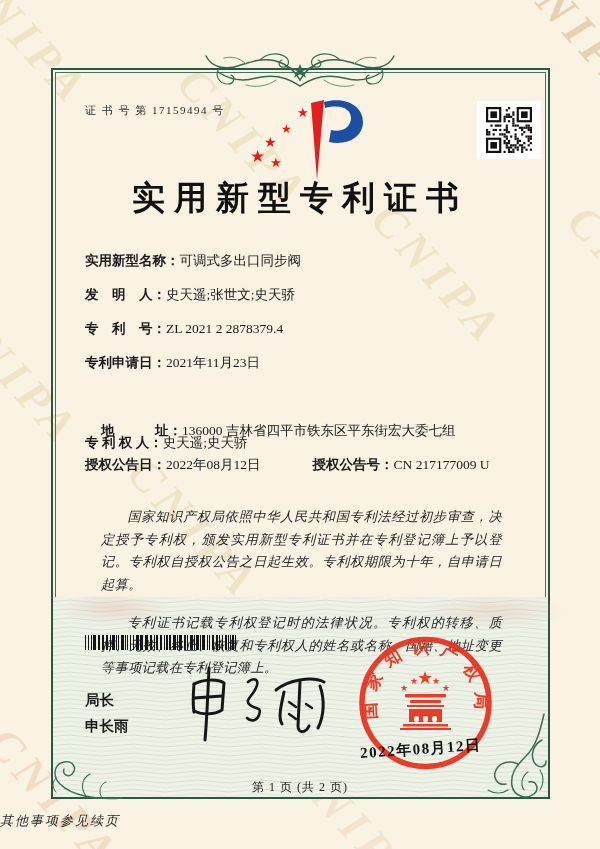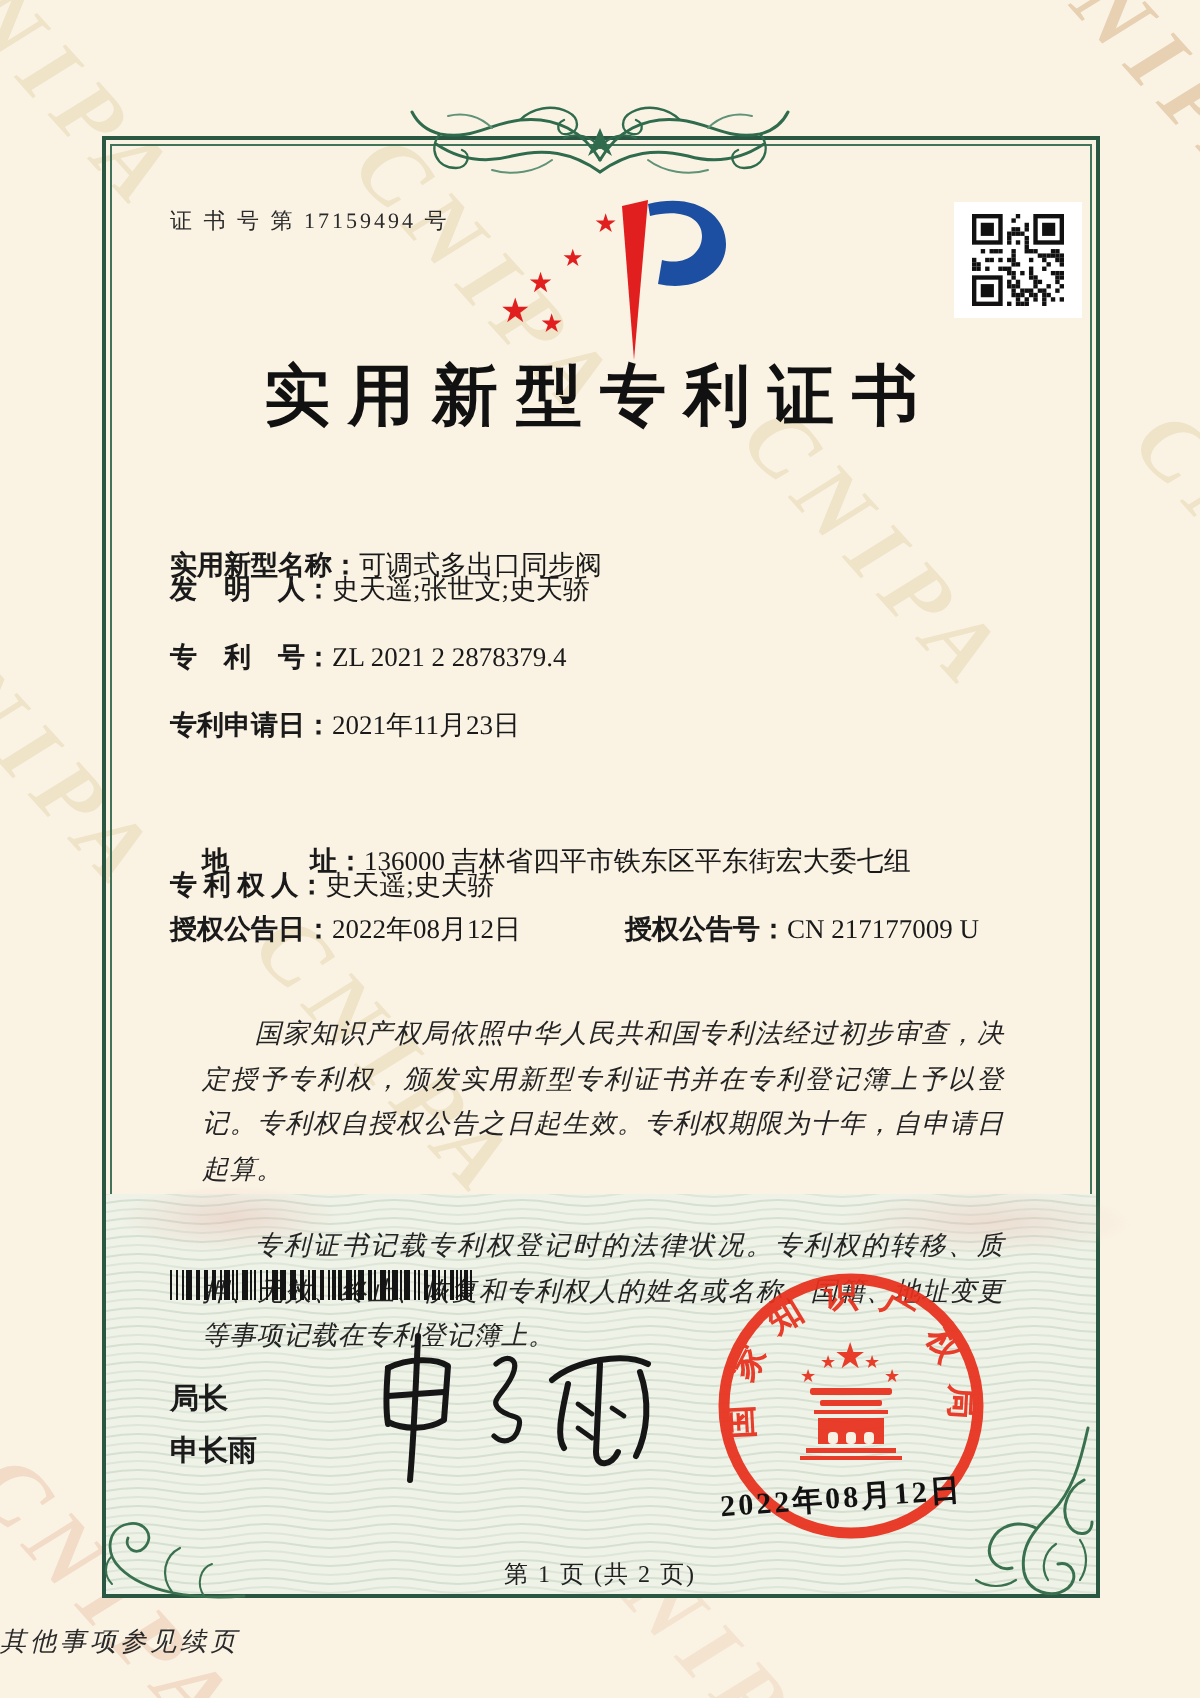--- a/index.html
+++ b/index.html
@@ -274,21 +274,21 @@
       <rect x="32.85714285714286" y="2.1904761904761907" width="10.952380952380953" height="10.952380952380953" fill="#ffffff"></rect>
       <rect x="35.04761904761905" y="4.380952380952381" width="6.571428571428572" height="6.571428571428572" fill="#111111"></rect>
       <rect x="0" y="30.66666666666667" width="15.333333333333336" height="15.333333333333336" fill="#111111"></rect>
       <rect x="2.1904761904761907" y="32.85714285714286" width="10.952380952380953" height="10.952380952380953" fill="#ffffff"></rect>
       <rect x="4.380952380952381" y="35.04761904761905" width="6.571428571428572" height="6.571428571428572" fill="#111111"></rect>
     </svg>
 
   <div class="title">实用新型专利证书</div>
 
   <div class="fields">
-    <div class="frow" style="top:0px;margin-top:22px;"><span class="flabel">实用新型名称：</span><span class="fvalue">可调式多出口同步阀</span></div>
+    <div class="frow" style="top:0px;"><span class="flabel">实用新型名称：</span><span class="fvalue">可调式多出口同步阀</span></div>
     <div class="frow" style="top:34px;"><span class="flabel">发　明　人：</span><span class="fvalue">史天遥;张世文;史天骄</span></div>
     <div class="frow" style="top:68px;"><span class="flabel">专　利　号：</span><span class="fvalue">ZL 2021 2 2878379.4</span></div>
     <div class="frow" style="top:102px;"><span class="flabel">专利申请日：</span><span class="fvalue">2021年11月23日</span></div>
     <div class="frow" style="top:136px;margin-top:46px;"><span class="flabel">专 利 权 人：</span><span class="fvalue">史天遥;史天骄</span></div>
     <div class="frow" style="top:170px;margin-left:16px;"><span class="flabel">地　　　址：</span><span class="fvalue">136000 吉林省四平市铁东区平东街宏大委七组</span></div>
     <div class="frow" style="top:204px;">
       <span class="flabel">授权公告日：</span><span class="fvalue">2022年08月12日</span><span class="grant-gap"></span><span class="flabel">授权公告号：</span><span class="fvalue">CN 217177009 U</span>
     </div>
   </div>
 

